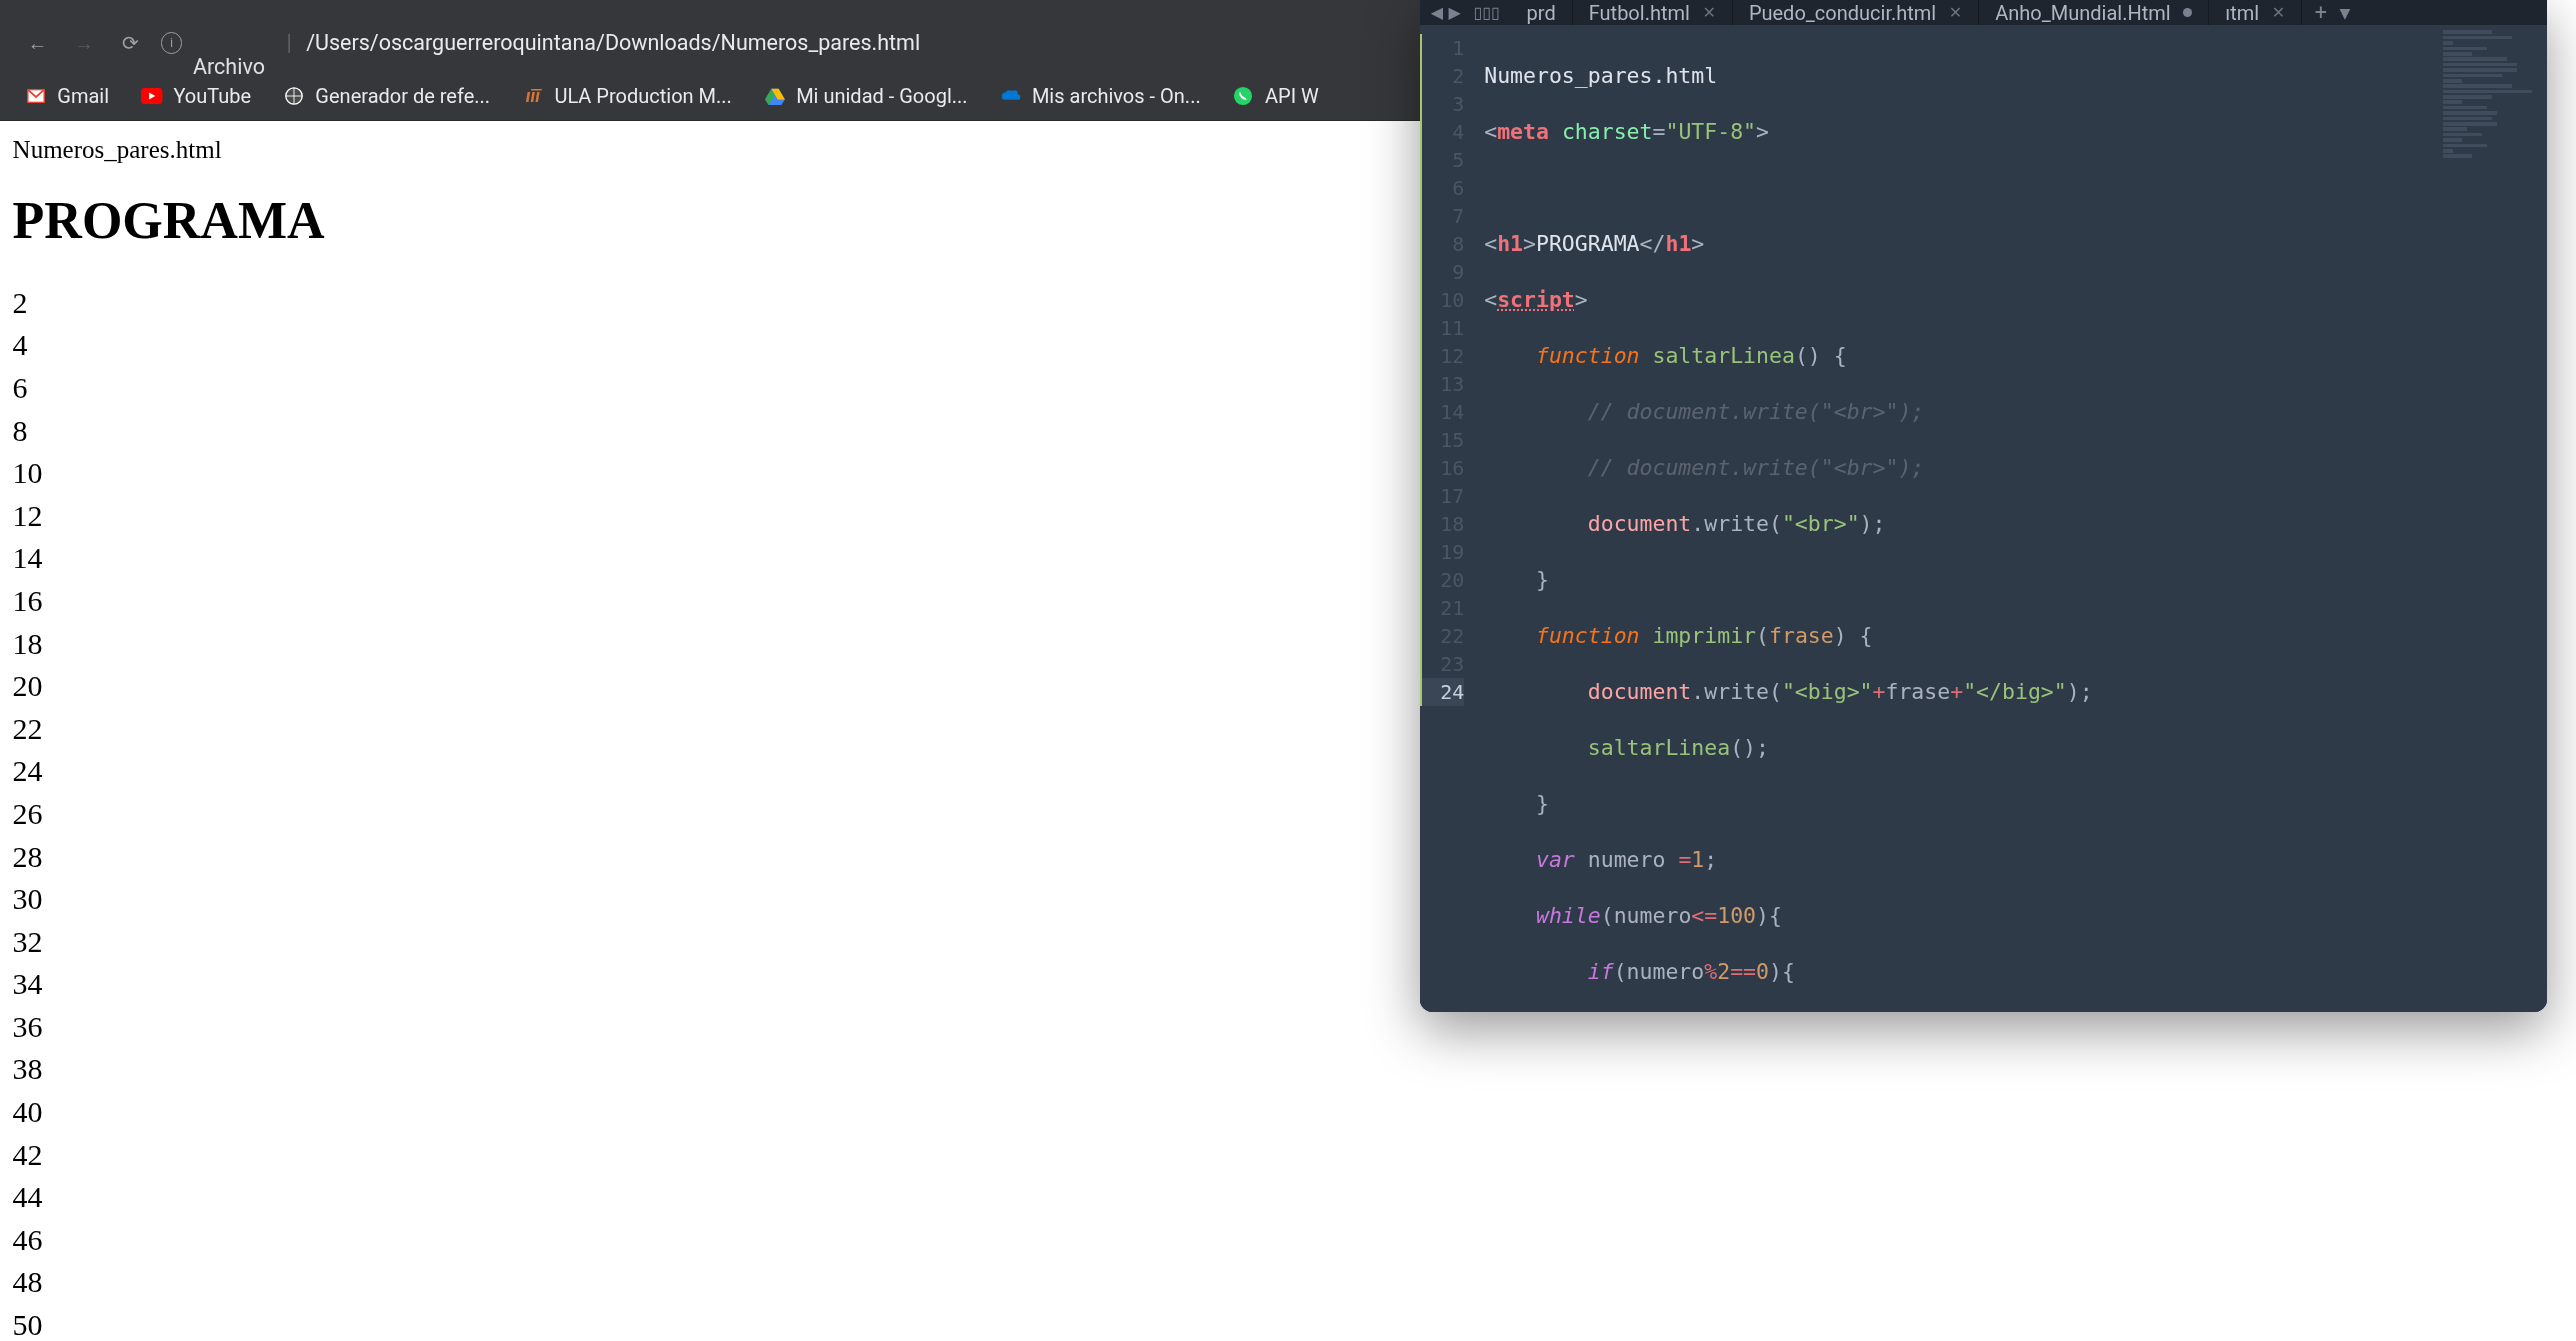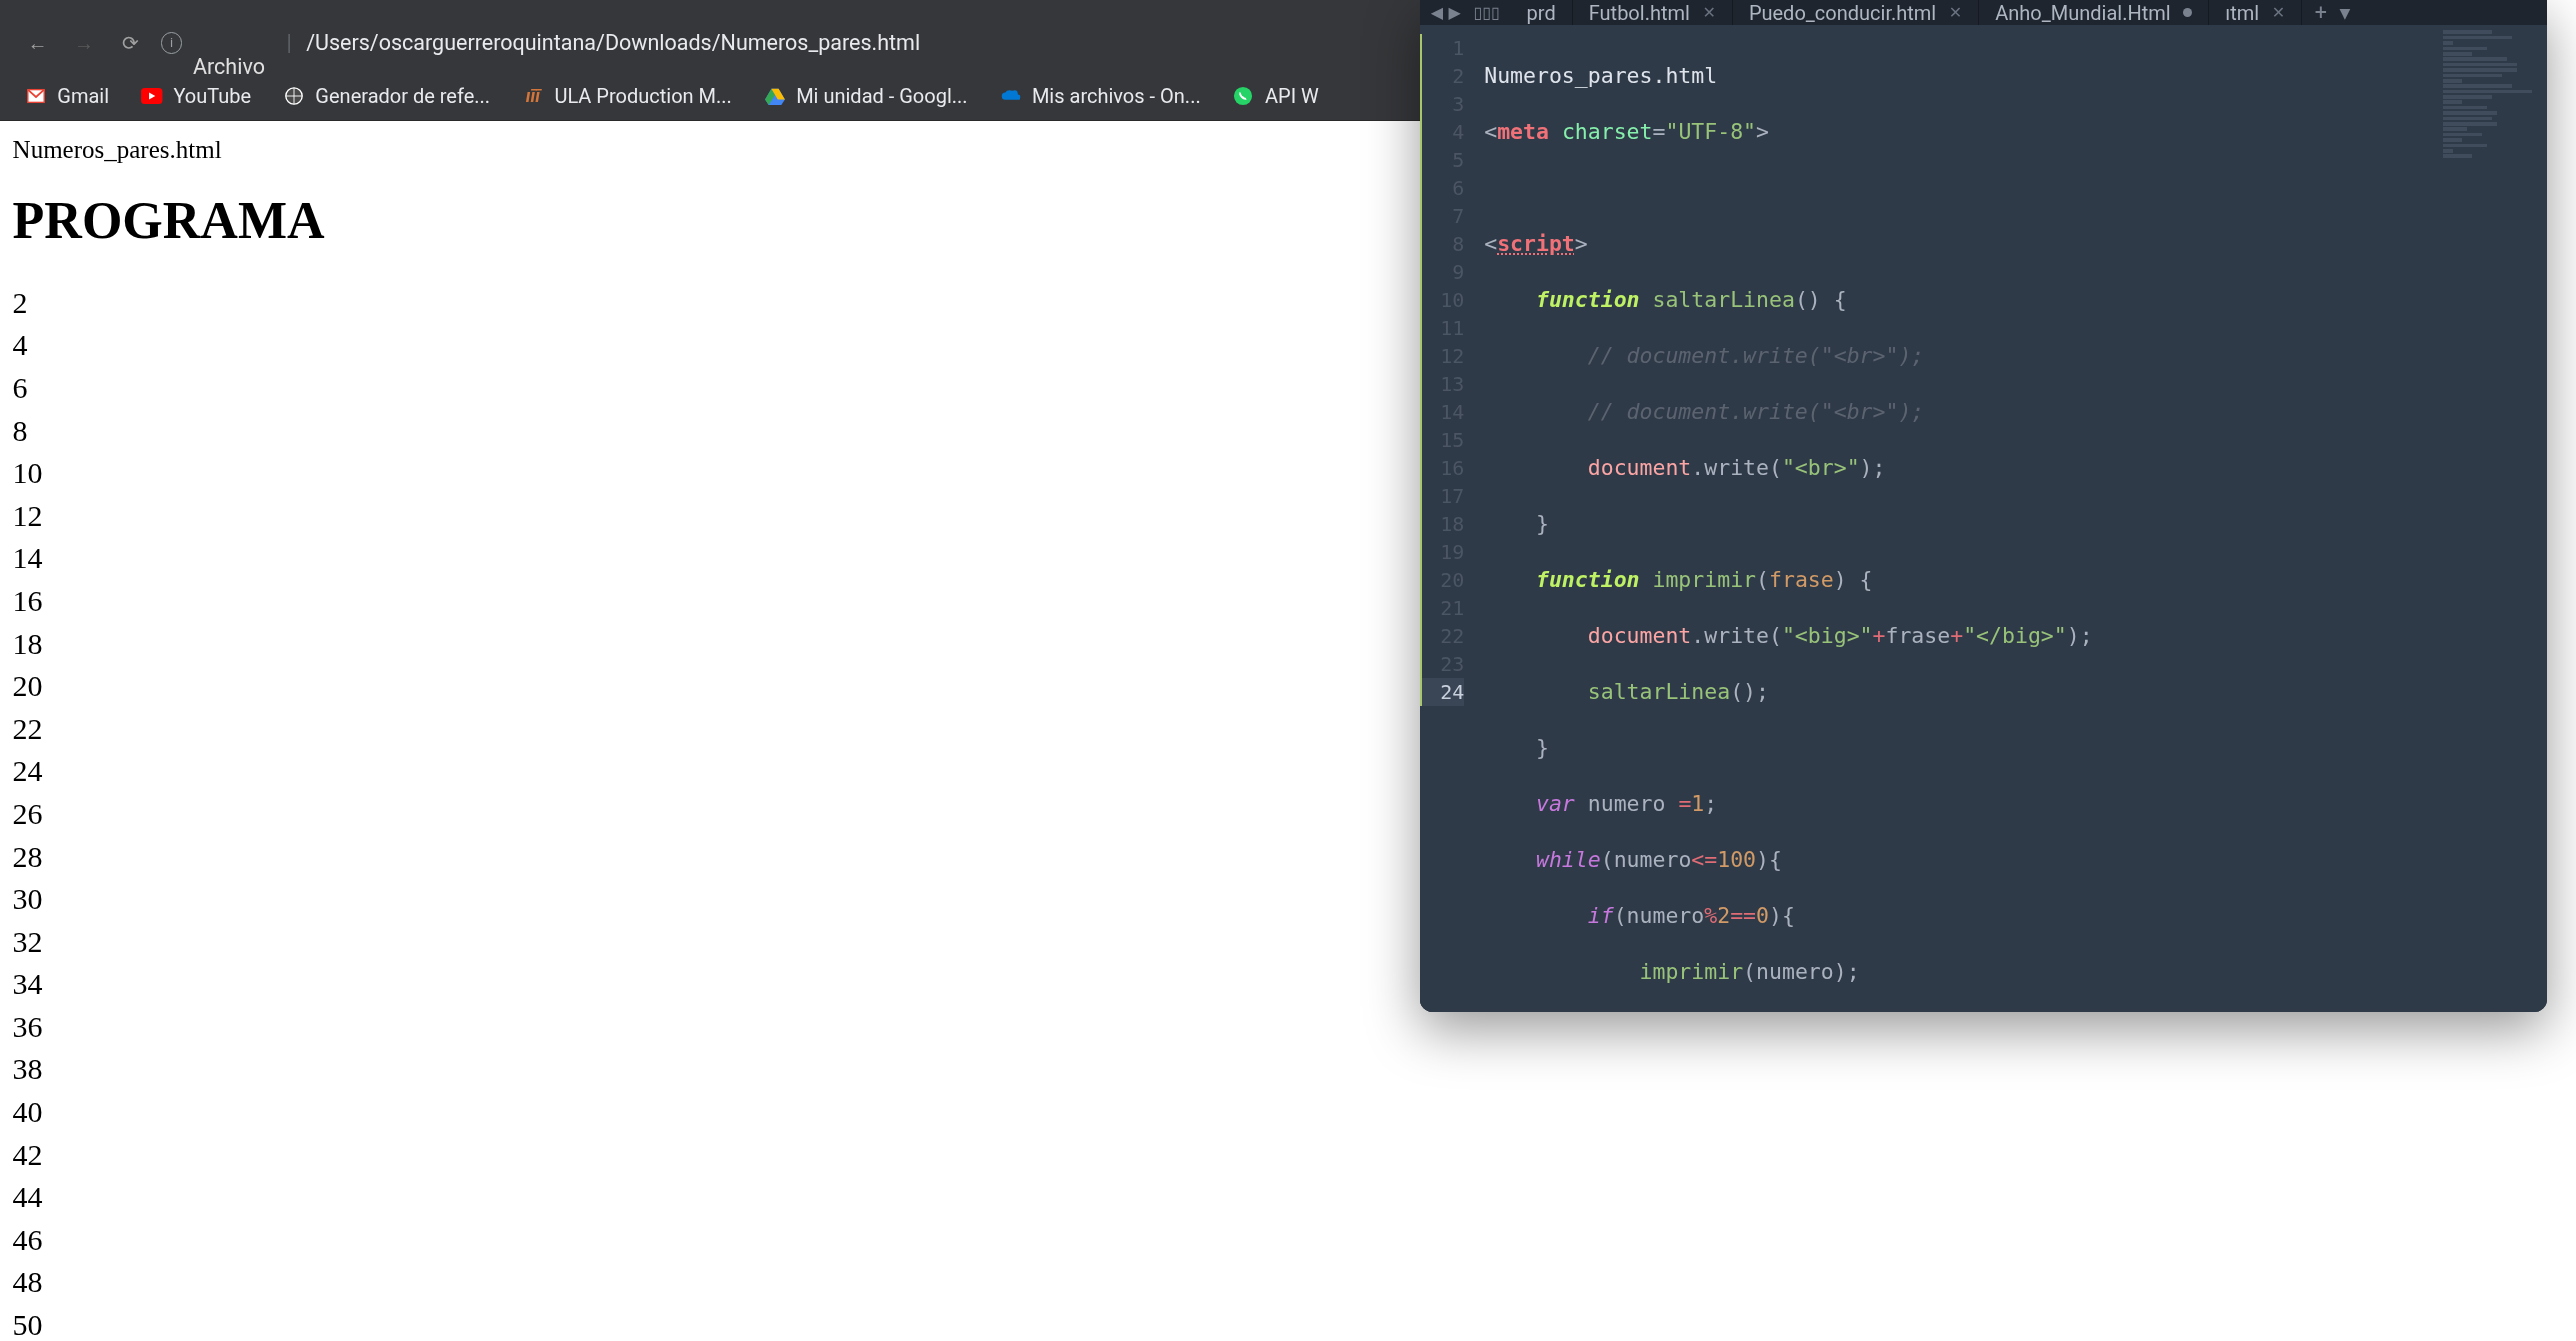--- a/index.html
+++ b/index.html
@@ -182,21 +182,21 @@
       line-height: 28px;
       white-space: pre;
     }
     .code-line { height: 28px; padding-left: 7.2px; }
     
     .tk-tag { color: #f07178; font-weight: bold; }
     .tk-attr { color: #d19a66; }
     .tk-attr2 { color: #86efac; }
     .tk-string { color: #98c379; }
     .tk-keyword { color: #c678dd; font-style: italic; }
-    .tk-func { color: #bef264; font-style: italic; font-weight: bold; }
+    .tk-func { color: #f97316; font-style: italic; }
     .tk-funcname { color: #98c379; }
     .tk-ident { color: #e06c75; }
     .tk-punct { color: #abb2bf; }
     .tk-comment { color: #5c6370; font-style: italic; }
     .tk-number { color: #d19a66; }
     .tk-obj { color: #fca5a5; }
     
     .minimap {
       position: absolute;
       right: 5.4px;
@@ -376,20 +376,21 @@
         <div class="gutter-line modified">20</div>
         <div class="gutter-line modified">21</div>
         <div class="gutter-line modified">22</div>
         <div class="gutter-line modified">23</div>
         <div class="gutter-line modified active">24</div>
       </div>
     <div class="code-area">
 <div class="code-line"><span>Numeros_pares.html</span></div>
 <div class="code-line"><span class="tk-punct">&lt;</span><span class="tk-tag">meta</span> <span class="tk-attr2">charset</span><span class="tk-punct">=</span><span class="tk-string">"UTF-8"</span><span class="tk-punct">&gt;</span></div>
 <div class="code-line"></div>
+<div class="code-line"><span class="tk-punct">&lt;</span><span class="tk-tag">h1</span><span class="tk-punct">&gt;</span><span>PROGRAMA</span><span class="tk-punct">&lt;/</span><span class="tk-tag">h1</span><span class="tk-punct">&gt;</span></div>
 <div class="code-line"><span class="tk-punct">&lt;</span><span class="tk-tag" style="text-decoration:underline dotted;text-align:center;">script</span><span class="tk-punct">&gt;</span></div>
 <div class="code-line">    <span class="tk-func">function</span> <span class="tk-funcname">saltarLinea</span><span class="tk-punct">() {</span></div>
 <div class="code-line">        <span class="tk-comment">// document.write("&lt;br&gt;");</span></div>
 <div class="code-line">        <span class="tk-comment">// document.write("&lt;br&gt;");</span></div>
 <div class="code-line">        <span class="tk-obj">document</span><span class="tk-punct">.write(</span><span class="tk-string">"&lt;br&gt;"</span><span class="tk-punct">);</span></div>
 <div class="code-line">    <span class="tk-punct">}</span></div>
 <div class="code-line">    <span class="tk-func">function</span> <span class="tk-funcname">imprimir</span><span class="tk-punct">(</span><span class="tk-attr">frase</span><span class="tk-punct">) {</span></div>
 <div class="code-line">        <span class="tk-obj">document</span><span class="tk-punct">.write(</span><span class="tk-string">"&lt;big&gt;"</span><span class="tk-ident">+</span><span class="tk-punct">frase</span><span class="tk-ident">+</span><span class="tk-string">"&lt;/big&gt;"</span><span class="tk-punct">);</span></div>
 <div class="code-line">        <span class="tk-funcname">saltarLinea</span><span class="tk-punct">();</span></div>
 <div class="code-line">    <span class="tk-punct">}</span></div>

